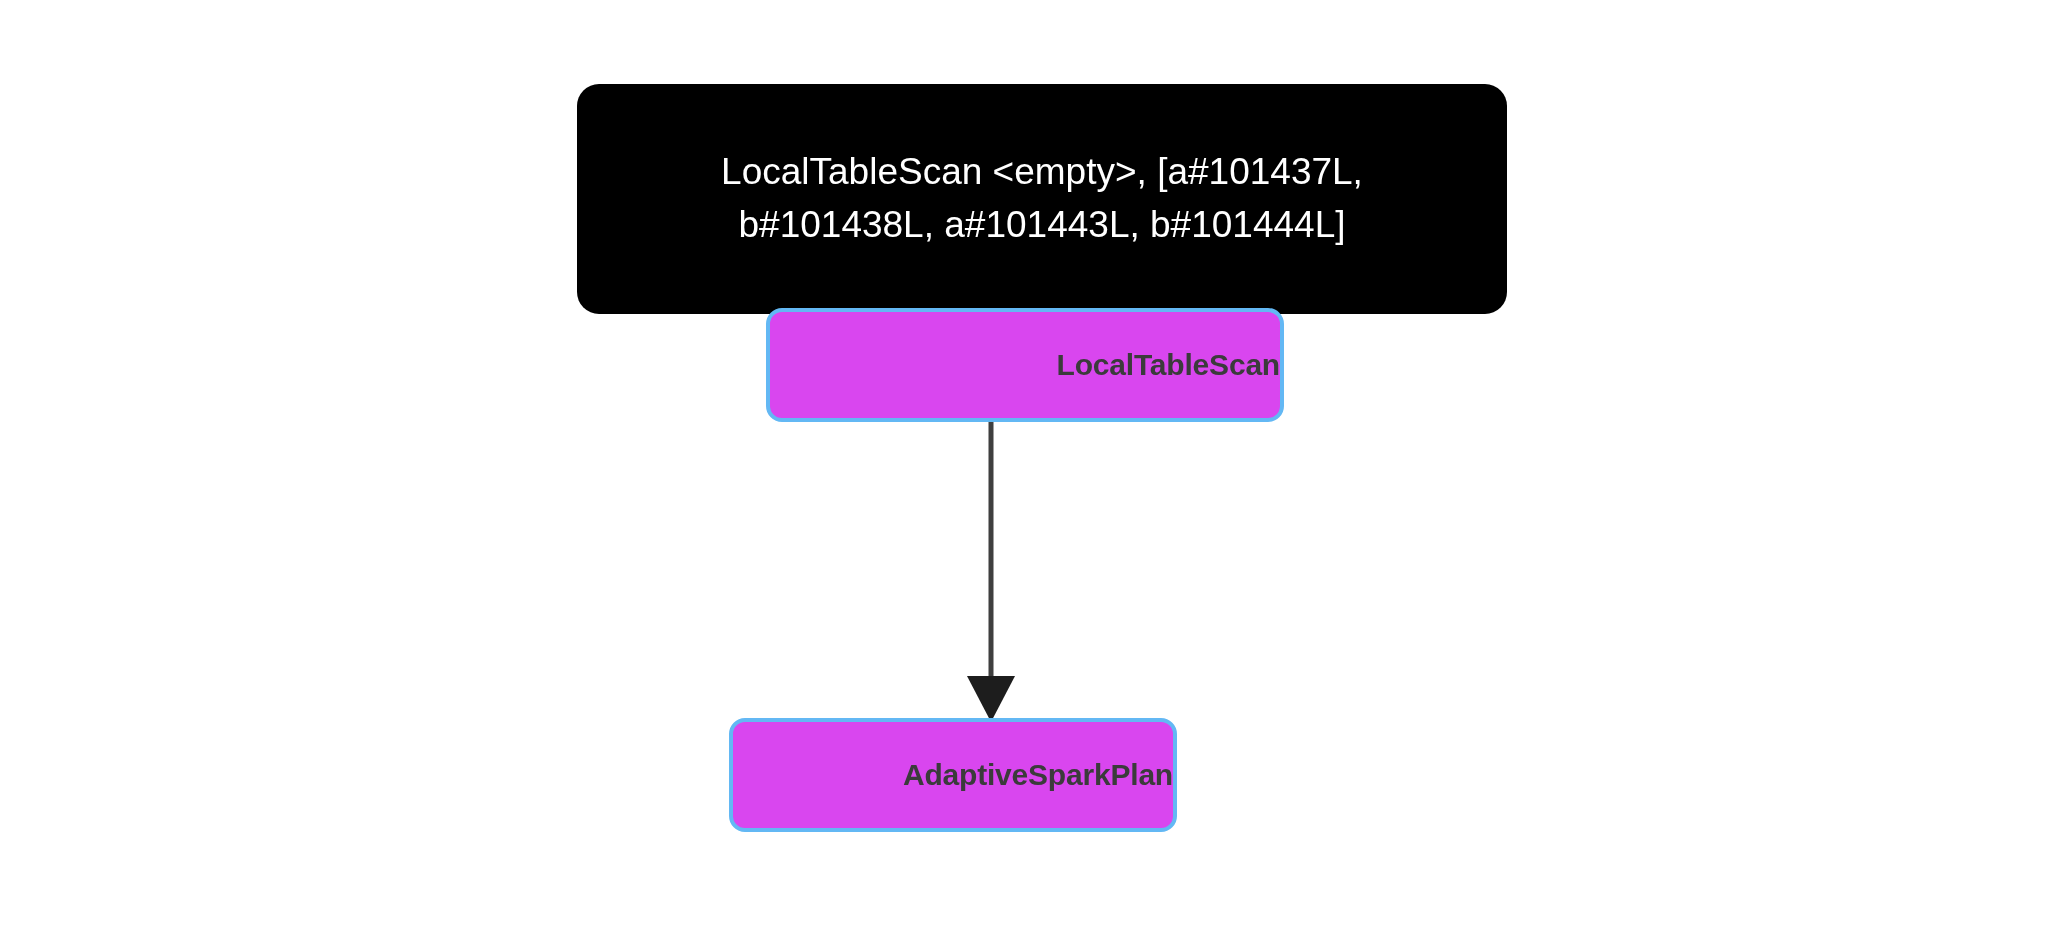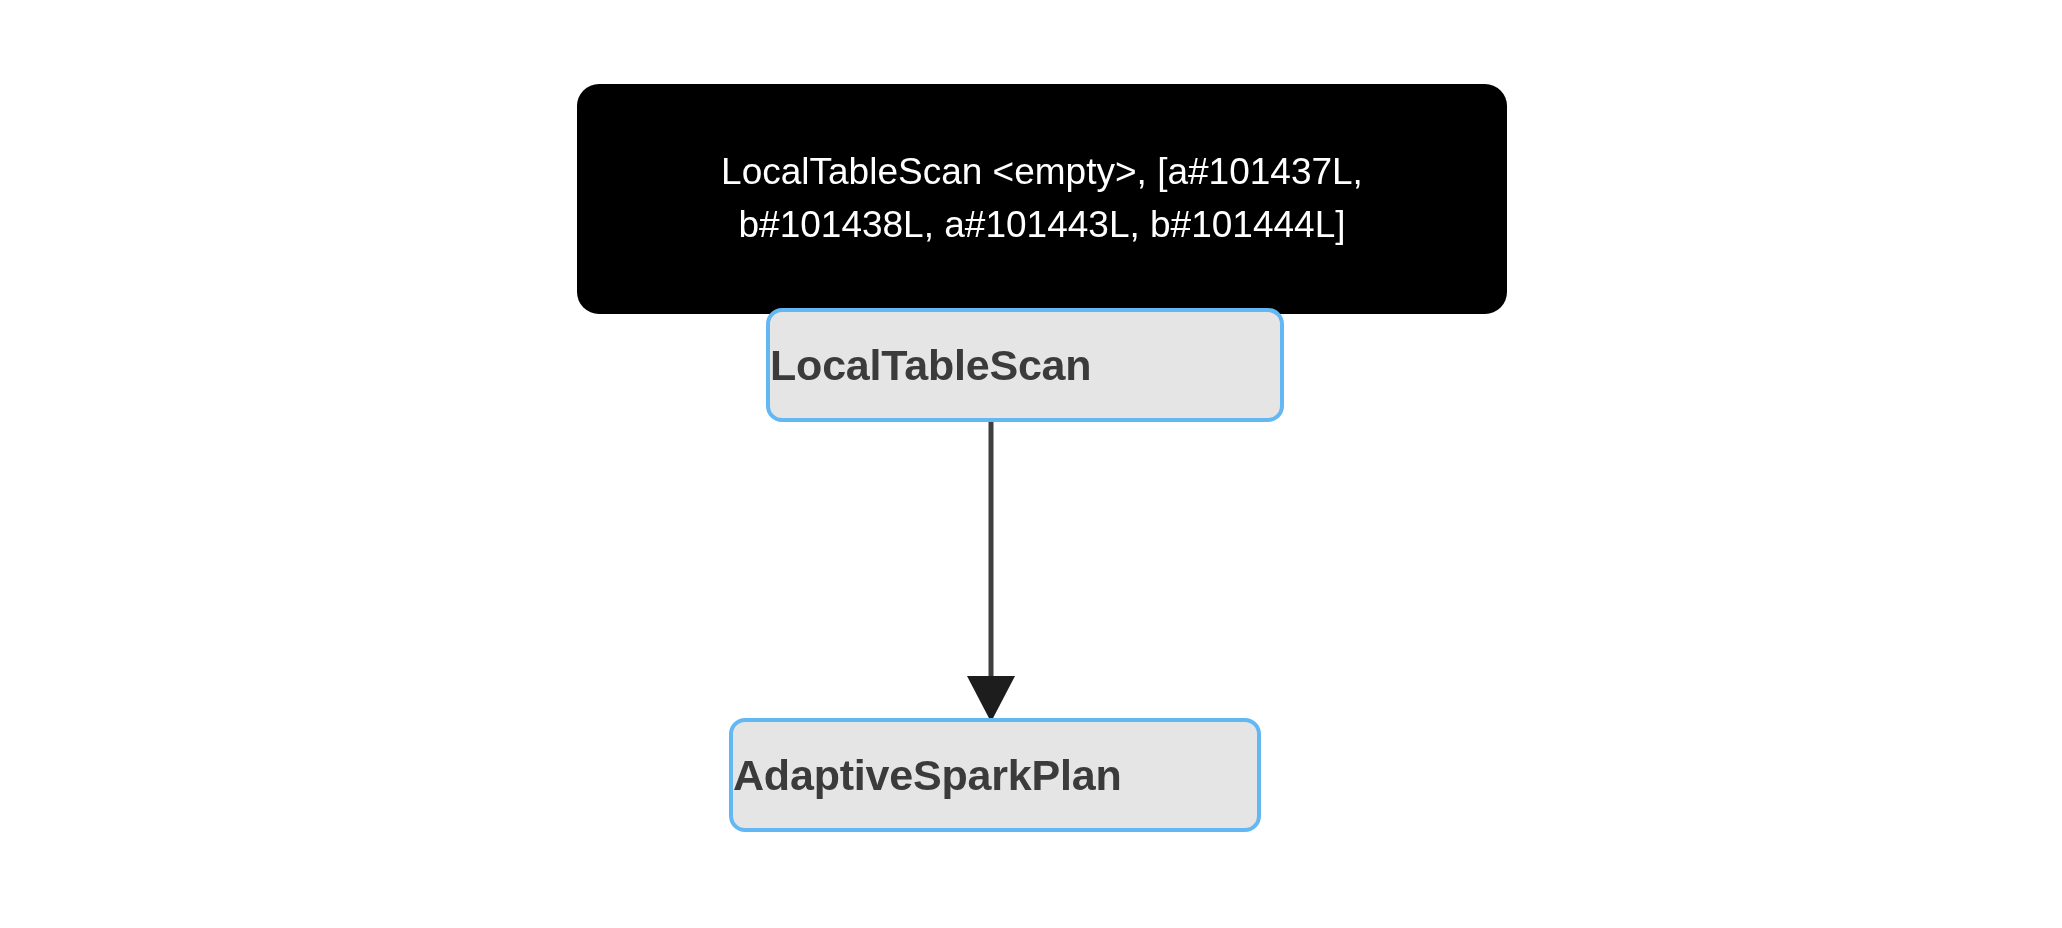--- a/index.html
+++ b/index.html
@@ -28,44 +28,44 @@
     height: 928px;
     pointer-events: none;
   }
 
   
   .plan-node {
     position: absolute;
     box-sizing: border-box;
     display: flex;
     align-items: center;
-    justify-content: flex-start;
-    background: #e5e5e5;
+    justify-content: flex-end;
+    background: #d946ef;
     border: 4px solid #63b8f4;
     border-radius: 16px;
     color: #3b3b3b;
     font-family: "Liberation Sans", sans-serif;
     font-weight: bold;
-    font-size: 43px;
+    font-size: 30px;
     letter-spacing: -0.2px;
     white-space: nowrap;
     cursor: pointer;
   }
 
   #node-localtablescan {
     left: 766px;
     top: 308px;
     width: 518px;
     height: 114px;
   }
 
   #node-adaptivesparkplan {
     left: 729px;
     top: 718px;
-    width: 532px;
+    width: 448px;
     height: 114px;
   }
 
   
   #tooltip {
     position: absolute;
     left: 577px;
     top: 84px;
     width: 930px;
     height: 230px;

